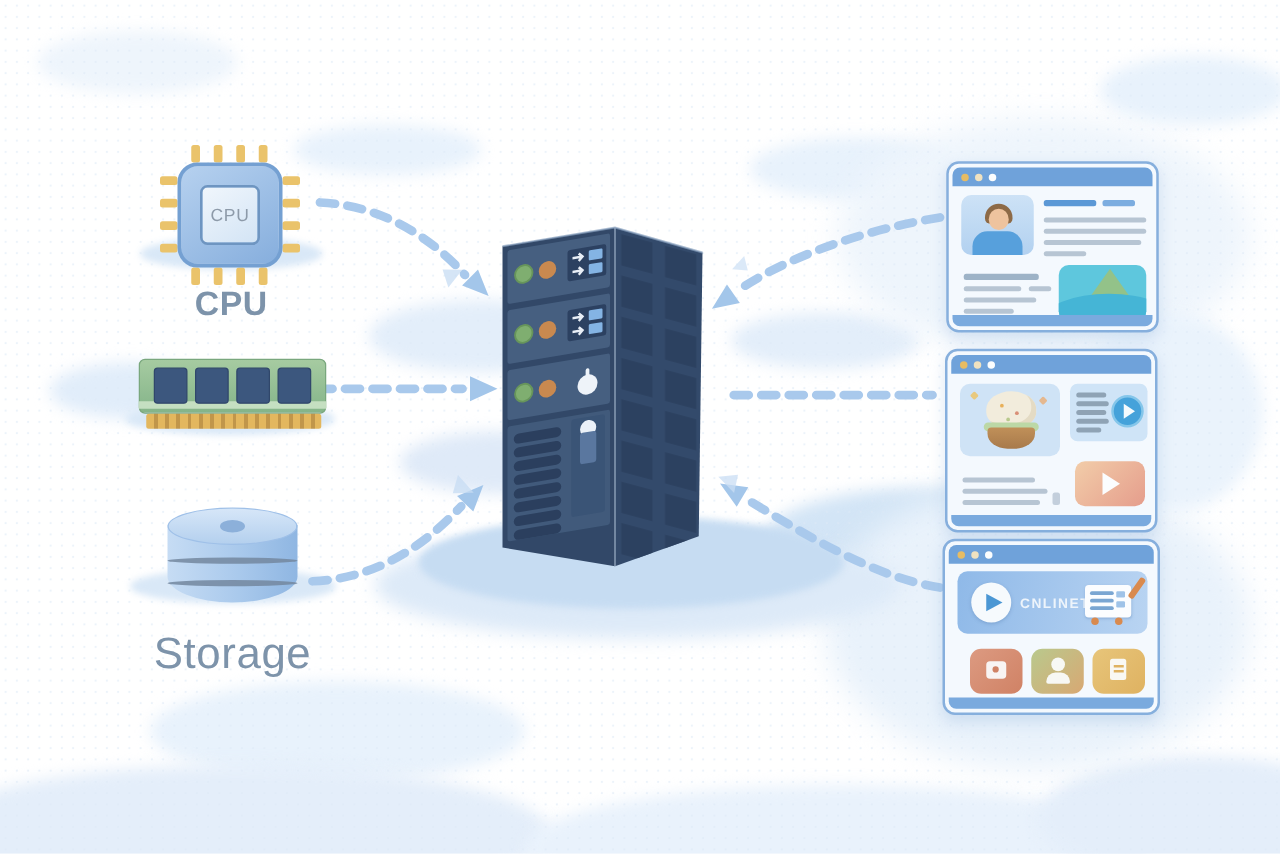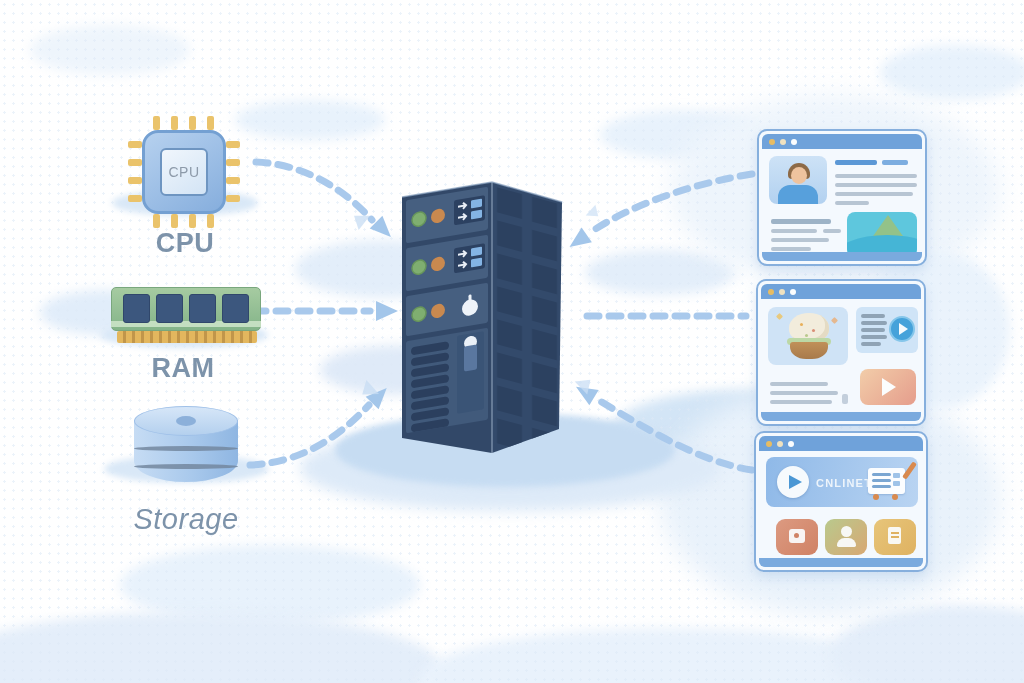--- a/index.html
+++ b/index.html
@@ -171,30 +171,29 @@
 
   <div class="ram">
     <div class="ram-board"></div>
     <div class="ram-groove"></div>
     <div class="ram-chip" style="left:15px;"></div>
     <div class="ram-chip" style="left:48px;"></div>
     <div class="ram-chip" style="left:81px;"></div>
     <div class="ram-chip" style="left:114px;"></div>
     <div class="ram-pins"></div>
   </div>
-  <div class="res-label" style="left:108px;top:353px;width:150px;font-size:27px;">RAM</div>
 
   <div class="db">
     <div class="db-body"></div>
     <div class="db-top"></div>
     <div class="db-hole"></div>
     <div class="db-line" style="top:42px;"></div>
     <div class="db-line" style="top:60px;"></div>
   </div>
-  <div class="res-label" style="left:101px;top:503px;width:170px;font-size:29px;font-weight:500;font-style:italic;">Storage</div>
+  <div class="res-label" style="left:101px;top:503px;width:170px;font-size:35px;font-weight:500;">Storage</div>
 
   <svg style="position:absolute;left:396px;top:175px;" width="172" height="292" viewBox="0 0 172 292">
     <defs>
       <pattern id="sideGrid" width="35" height="33" patternUnits="userSpaceOnUse" patternTransform="translate(96,7) skewY(15)">
         <rect x="5" y="4" width="25" height="25" fill="#2b405f"></rect>
       </pattern>
     </defs>
     <polygon points="96,7 166,27 163,254 96,278" fill="#334a6b"></polygon>
     <polygon points="96,7 166,27 163,254 96,278" fill="url(#sideGrid)" opacity="0.9"></polygon>
     <polygon points="6,22 96,7 96,278 6,263" fill="#324868"></polygon>

